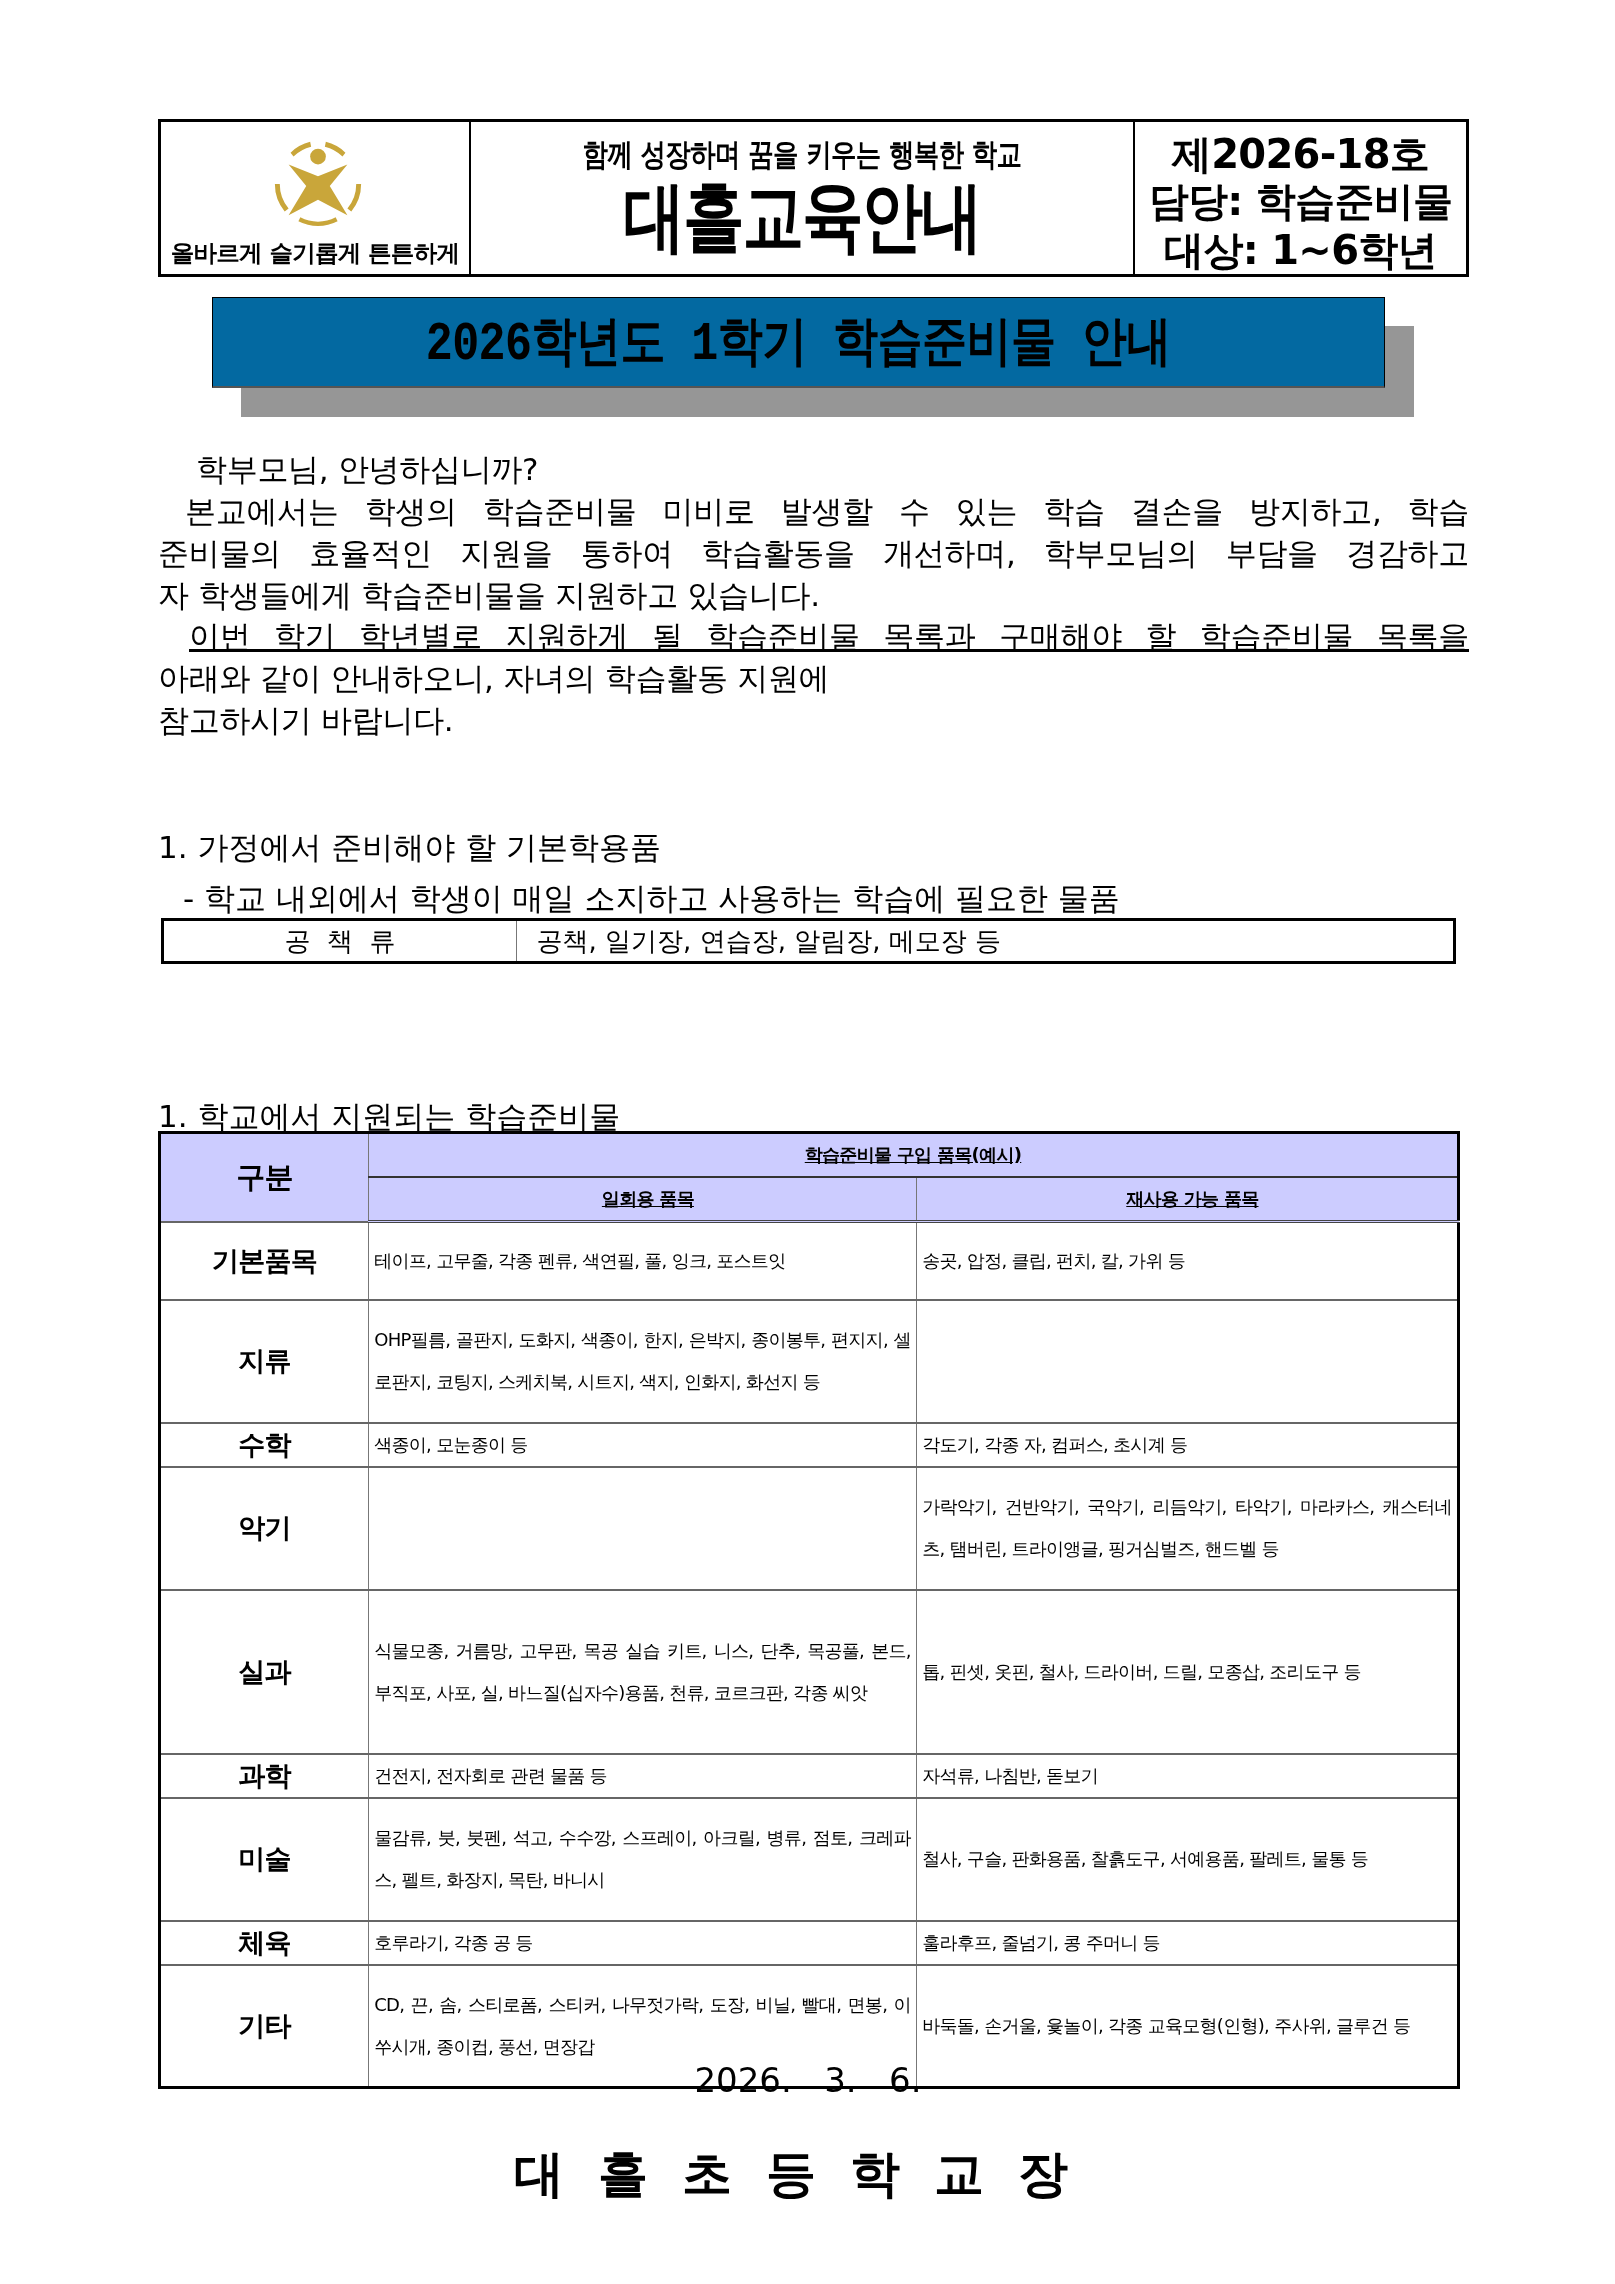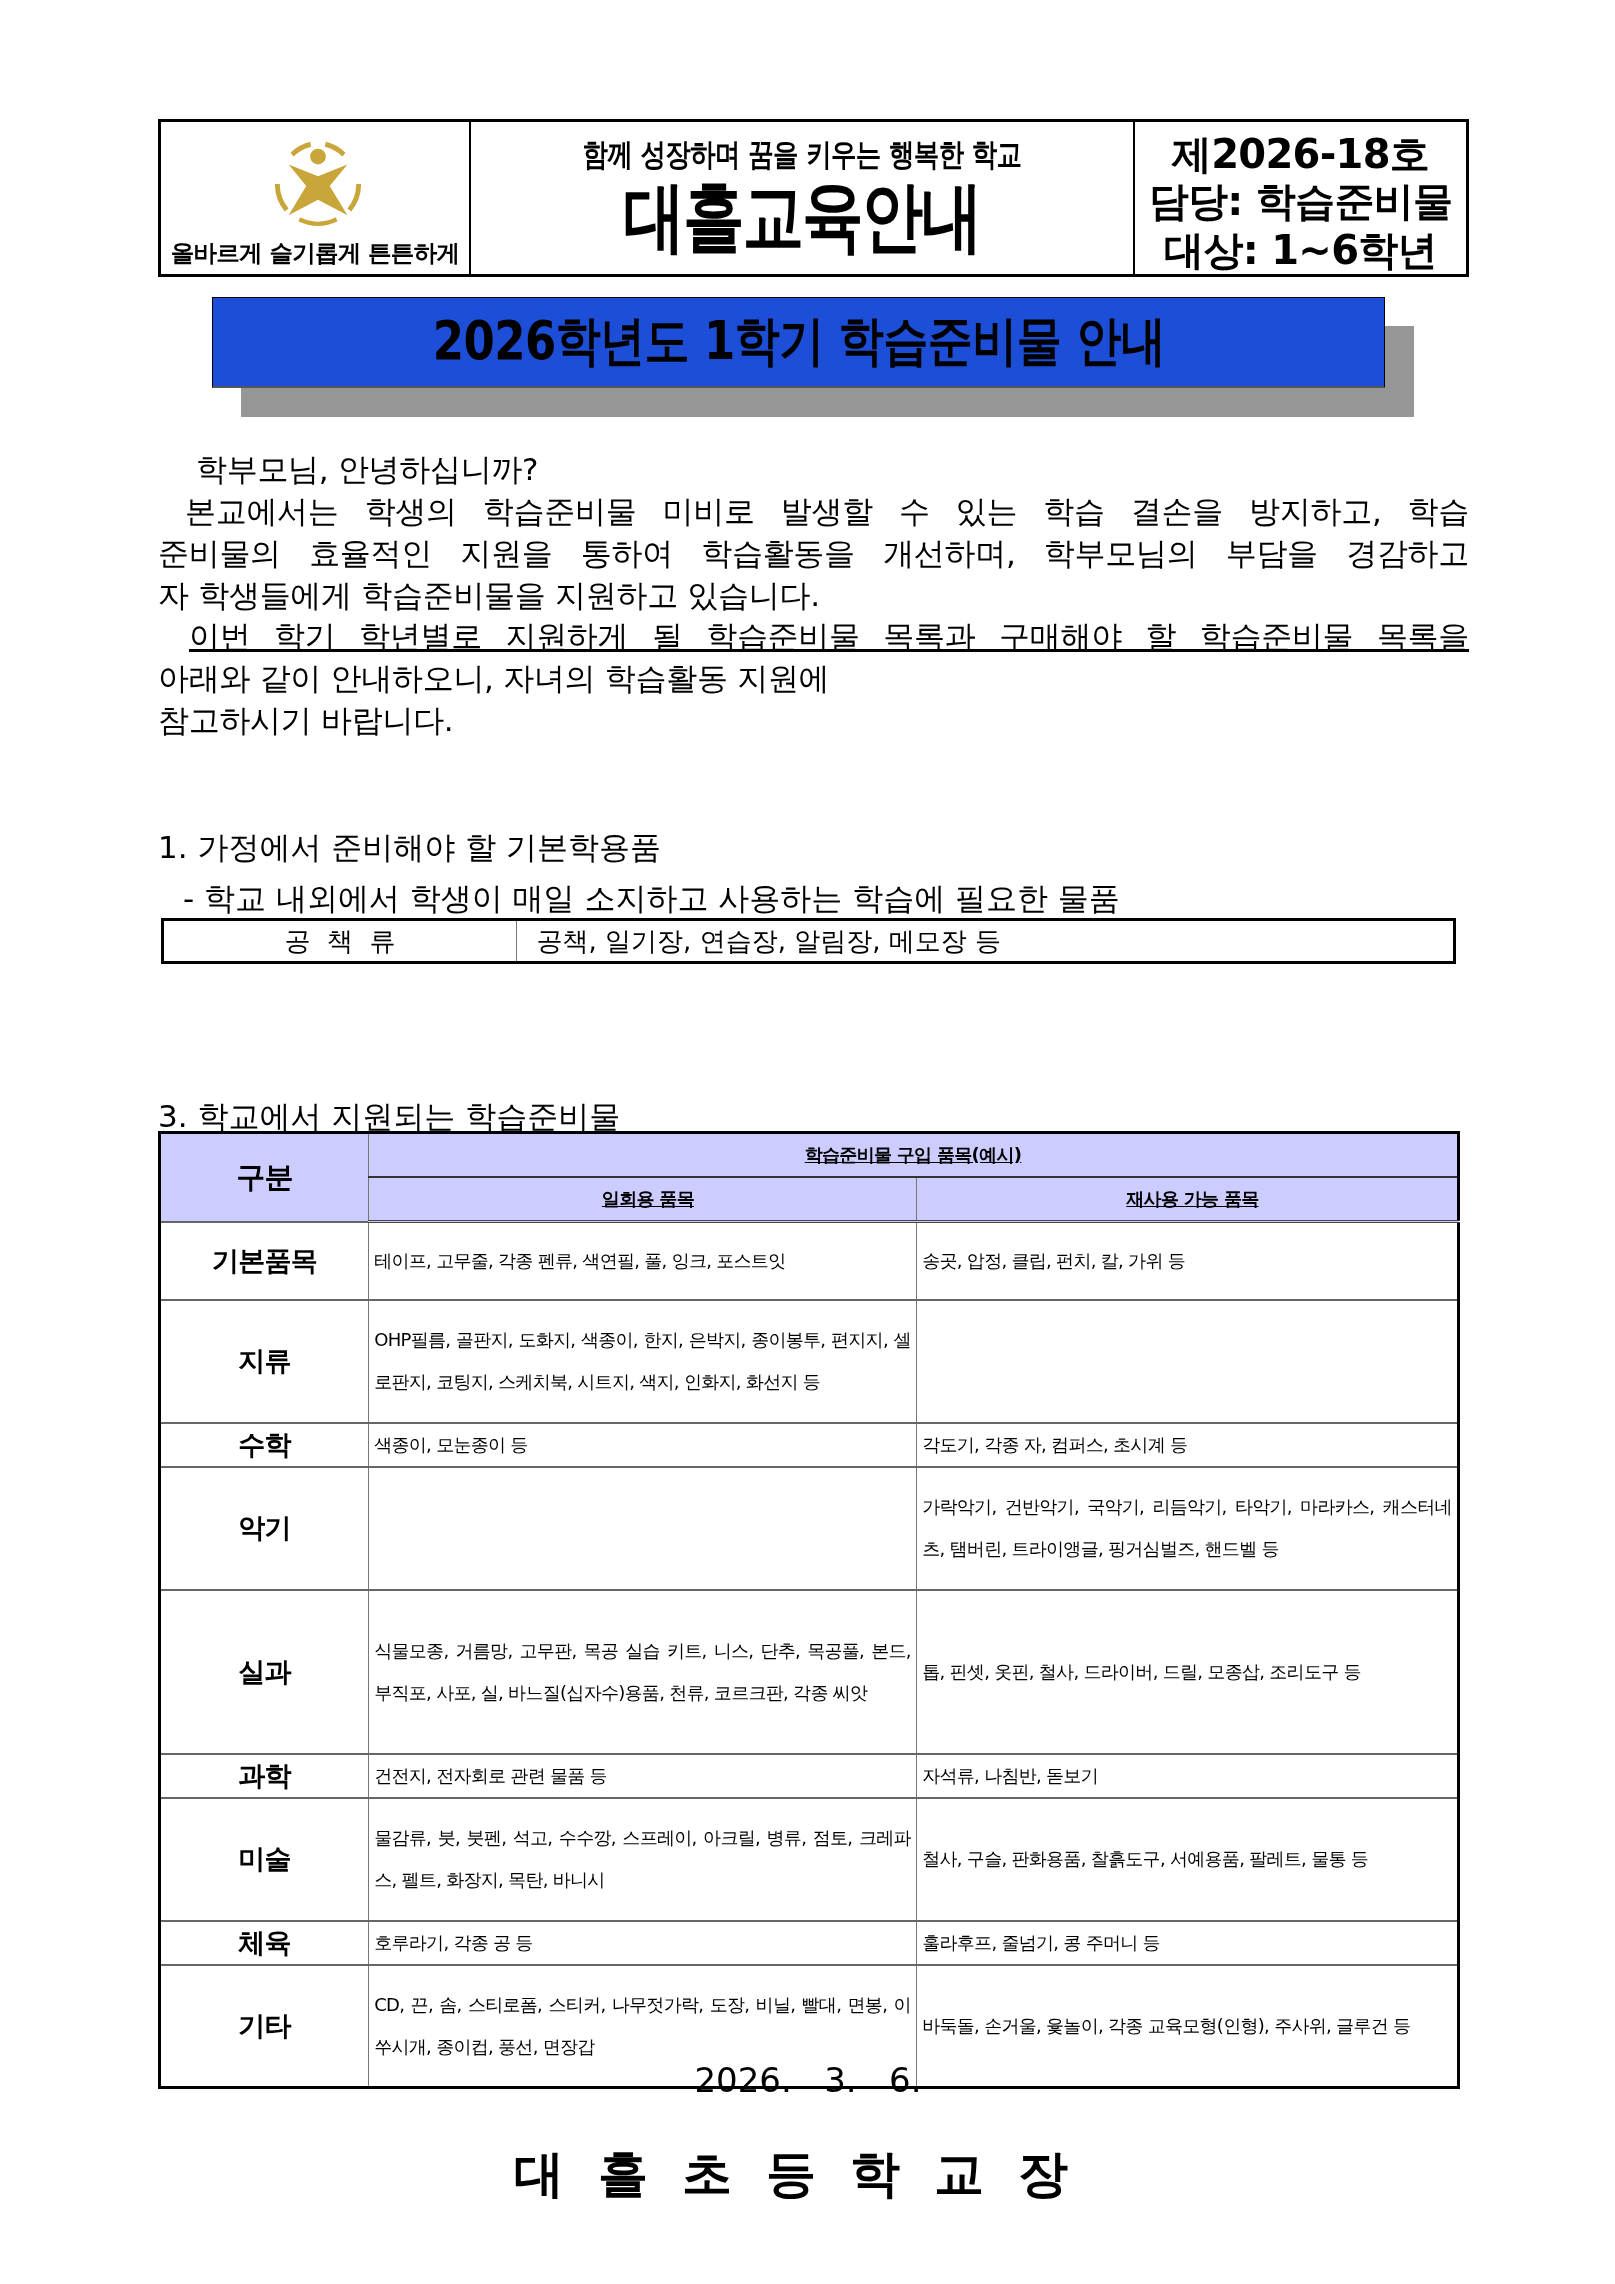--- a/index.html
+++ b/index.html
@@ -13,21 +13,21 @@
   #hdr .c2 { width: 664px; border-right: 2px solid #000; position: relative; box-sizing: border-box; text-align: center; }
   #hdr .c3 { flex: 1; position: relative; text-align: center; }
   .logo { position: absolute; left: 108px; top: 13px; width: 98px; height: 98px; }
   .motto { position: absolute; left: 0; right: 0; bottom: 5.2px; text-align: center; font-size: 23.5px; font-weight: bold; letter-spacing: -0.7px; }
   .slogan { position: absolute; left: 0; right: 0; top: 11.7px; font-size: 31px; font-weight: bold; letter-spacing: -0.7px; transform: scaleX(0.82); }
   .brand { position: absolute; left: 0; right: 0; top: 53px; font-size: 77px; font-weight: bold; letter-spacing: -2.6px; transform: scaleX(0.8); line-height: 1.1; }
   .meta { position: absolute; left: 0; right: 0; font-size: 40px; font-weight: bold; letter-spacing: -0.7px; }
 
   
   #title-shadow { left: 241px; top: 326px; width: 1173px; height: 91px; background: #969696; }
-  #title-box { left: 212px; top: 297px; width: 1173px; height: 91px; background: #1d4ed8; border: 1.3px solid #000; border-right-width: 0.7px; border-bottom: 2px solid #555; box-sizing: border-box; display: flex; align-items: center; justify-content: center; }
+  #title-box { left: 212px; top: 297px; width: 1173px; height: 91px; background: #0369a1; border: 1.3px solid #000; border-right-width: 0.7px; border-bottom: 2px solid #555; box-sizing: border-box; display: flex; align-items: center; justify-content: center; font-family: Liberation Mono, monospace; }
   #title-box span { font-size: 53px; font-weight: bold; letter-spacing: -0.7px; transform: scaleX(0.85); display: inline-block; }
 
   
   .body-line { left: 158px; width: 1311px; font-size: 31px; line-height: 42px; white-space: nowrap; letter-spacing: -0.3px; }
   .justify { text-align: justify; text-align-last: justify; }
 
   
   .sec { left: 158px; font-size: 31px; white-space: nowrap; margin-top: 24px; }
 
   
@@ -99,21 +99,21 @@
 
 <table id="t1" class="abs">
   <tbody>
       <tr>
     <td class="k" style="white-space:pre">공  책  류</td>
     <td class="v">공책, 일기장, 연습장, 알림장, 메모장 등</td>
   </tr>
 </tbody>
   </table>
 
-<div class="abs sec" style="top:1072px;">3. 학교에서 지원되는 학습준비물</div>
+<div class="abs sec" style="top:1072px;">1. 학교에서 지원되는 학습준비물</div>
 
 <table id="t2" class="abs">
   <colgroup>
       <col class="c0">
       <col class="c1">
       <col>
     </colgroup>
   <tbody>
       <tr>
     <th class="cat" rowspan="2">구분</th>

